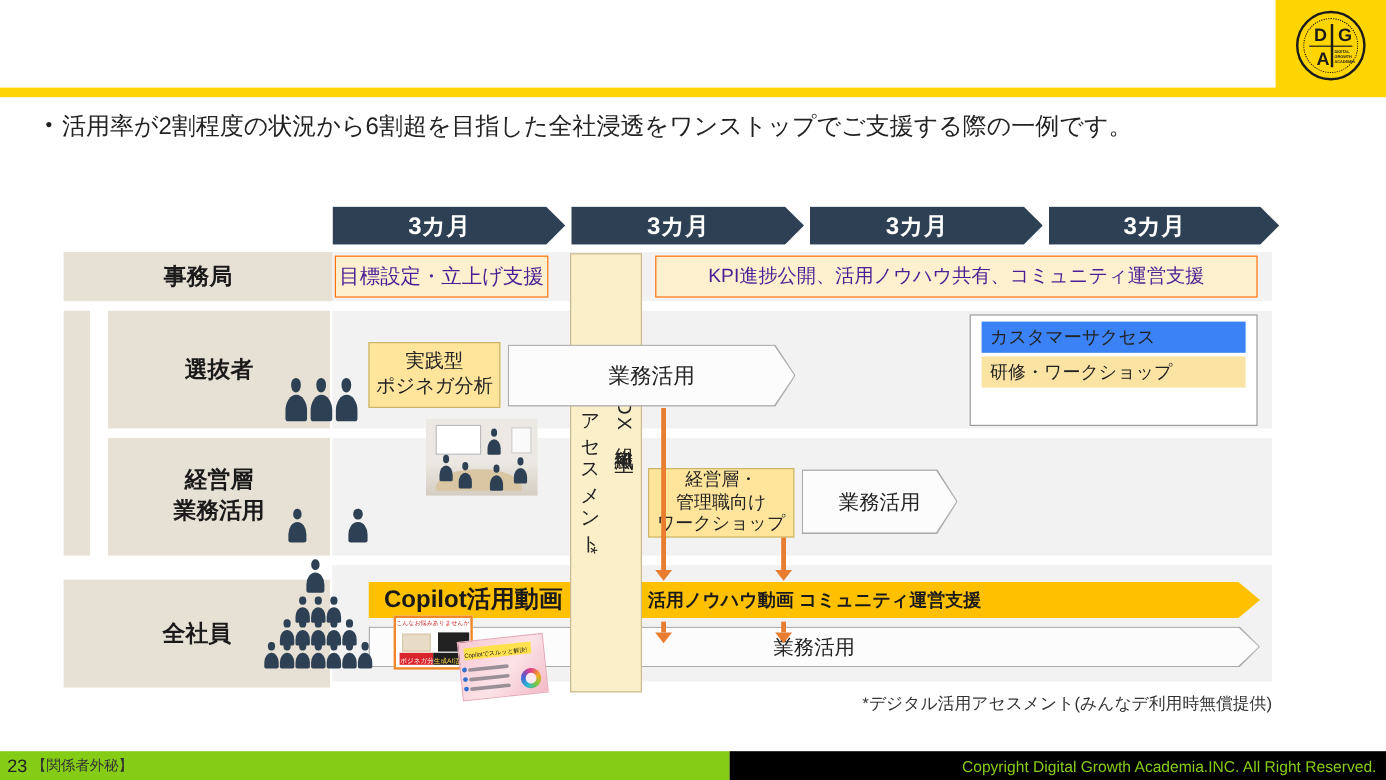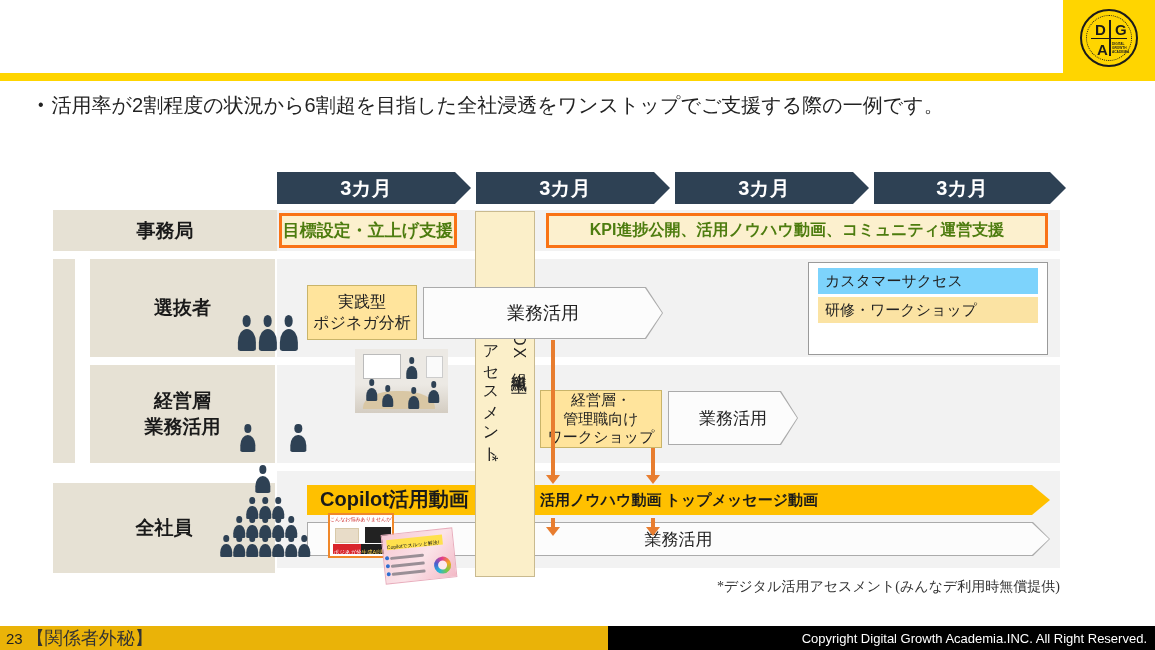--- a/index.html
+++ b/index.html
@@ -27,21 +27,21 @@
   
   .qchev { top:172px; height:32px; background:#2E4154; color:#fff; font-weight:bold; font-size:20px;
     display:flex; align-items:center; justify-content:center; padding-right:16px;
     clip-path:polygon(0 0, calc(100% - 16px) 0, 100% 50%, calc(100% - 16px) 100%, 0 100%); }
 
   
   .lane-gray { left:277px; width:783px; background:#F2F2F2; z-index:1; }
   .beige { background:#E6E1D4; color:#1a1a1a; font-weight:bold; display:flex; align-items:center; justify-content:center; text-align:center; }
 
   
-  .cream-box { background:#FCF0CE; border:3px solid #f97316; color:#4d7c0f; display:flex; align-items:center; justify-content:center; text-align:center; z-index:4;font-weight:bold; }
+  .cream-box { background:#FCF0CE; border:1px solid #f97316; color:#4c1d95; display:flex; align-items:center; justify-content:center; text-align:center; z-index:4; }
   .yellow-box { background:#FFE49C; border:1px solid #C9B469; color:#222; display:flex; align-items:center; justify-content:center; text-align:center; z-index:4; }
   .preline { white-space:pre-line; }
 
   
   .chev-border { background:#ABABAB; clip-path:polygon(0 0, calc(100% - 17px) 0, 100% 50%, calc(100% - 17px) 100%, 0 100%); }
   .chev-inner { position:absolute; inset:1px; background:#FCFCFC;
     clip-path:polygon(0 0, calc(100% - 17px) 0, 100% 50%, calc(100% - 17px) 100%, 0 100%);
     display:flex; align-items:center; justify-content:center; color:#222; }
 
   
@@ -89,29 +89,29 @@
   .t1-tag1 span, .t1-tag2 span { display:inline-block; font-size:10px; transform:scale(.55); transform-origin:0 0; white-space:nowrap; padding:0 1px; }
   .thumb2 { left:383px; top:531px; width:72px; height:50px; background:linear-gradient(135deg,#f7c9d3,#fbe3e8 55%,#f3b9c6); border:1px solid #e7a; border-color:#e9aebd; transform:rotate(-6deg); z-index:7; overflow:hidden; }
   .t2-strip { position:absolute; left:4px; top:5px; width:56px; height:10px; background:#ffe14d; overflow:hidden; }
   .t2-strip span { display:inline-block; font-size:10px; color:#222; transform:scale(.5); transform-origin:0 0; white-space:nowrap; }
   .t2-line { position:absolute; left:6px; height:3px; width:34px; background:#9a8f96; border-radius:2px; }
   .t2-line::before { content:""; position:absolute; left:-5px; top:-1px; width:4px; height:4px; border-radius:50%; background:#2f6fd0; }
   .t2-logo { position:absolute; right:4px; bottom:4px; width:17px; height:17px; border-radius:50%;
     background:conic-gradient(#e23a8e,#f6a623,#7cc843,#26b8d8,#4a5fd0,#e23a8e); }
   .t2-logo::after { content:""; position:absolute; inset:4px; background:#fde9ee; border-radius:50%; }
 
-  .footnote { top:578px; left:0; width:1060px; text-align:right; font-size:14px; color:#333;font-family:Liberation Serif, serif; }
-
-  
-  .footer-yellow { left:0; top:626px; width:608px; height:24px; background:#eab308; display:flex; align-items:center; padding-left:6px; }
+  .footnote { top:578px; left:0; width:1060px; text-align:right; font-size:14px; color:#333; }
+
+  
+  .footer-yellow { left:0; top:626px; width:608px; height:24px; background:#84cc16; display:flex; align-items:center; padding-left:6px; }
   .footer-page { font-size:15px; color:#222; margin-right:4px; }
-  .footer-secret { font-size:18px; color:#333; }
+  .footer-secret { font-size:12px; color:#333; }
   .footer-conf { font-size:17px; color:#555;margin-top:46px; }
   .footer-black { left:608px; top:626px; width:547px; height:24px; background:#000; display:flex; align-items:center; justify-content:flex-end; padding-right:8px; }
-  .footer-copy { font-size:13px; color:#ffffff;text-align:right; }
+  .footer-copy { font-size:13px; color:#84cc16;text-align:right; }
 </style>
 </head>
 <body>
 
 <div id="slide">
 
   <div class="abs title-underline"></div>
   <div class="abs logo-box">
     <div class="logo-circle">
       <div class="logo-ring"></div>
@@ -176,34 +176,34 @@
         <span class="person p-sm"></span>
         <span class="person p-sm"></span>
         <span class="person p-sm"></span>
         <span class="person p-sm"></span>
         <span class="person p-sm"></span>
         <span class="person p-sm"></span>
     </div>
   </div>
 
   <div class="abs cream-box" style="left:279px;top:213px;width:178px;height:35px;font-size:17px;">目標設定・立上げ支援</div>
-  <div class="abs cream-box" style="left:546px;top:213px;width:502px;height:35px;font-size:16px;">KPI進捗公開、活用ノウハウ動画、コミュニティ運営支援</div>
+  <div class="abs cream-box" style="left:546px;top:213px;width:502px;height:35px;font-size:16px;">KPI進捗公開、活用ノウハウ共有、コミュニティ運営支援</div>
 
   <div class="abs vband">
     <div class="vtext preline">DX組織風土
 アセスメント*</div>
   </div>
 
   <div class="abs yellow-box preline" style="left:307px;top:285px;width:110px;height:55px;font-size:16px;line-height:1.3;">実践型
 ポジネガ分析</div>
   <div class="abs chev-border" style="left:423px;top:287px;width:240px;height:52px;z-index:4;">
     <div class="chev-inner" style="font-size:18px;">業務活用</div>
   </div>
   <div class="abs stack-outer">
-    <div class="stack-row" style="top:5px;background:#7dd3fc;">カスタマーサクセス</div>
+    <div class="stack-row" style="top:5px;background:#3b82f6;">カスタマーサクセス</div>
     <div class="stack-row" style="top:34px;background:#FBE3A3;">研修・ワークショップ</div>
   </div>
 
   <div class="abs photo">
     <div class="screen"></div>
     <div class="board"></div>
     <span class="person p-sm pp" style="left:50px;top:8px;"></span>
     <div class="table"></div>
     <span class="person p-sm pp" style="left:10px;top:30px;"></span>
     <span class="person p-sm pp" style="left:26px;top:36px;"></span>
@@ -218,21 +218,21 @@
     <div class="chev-inner" style="font-size:17px;">業務活用</div>
   </div>
 
   <div class="varrow" style="left:551px;top:340px;height:135px;"></div>
   <div class="varrow" style="left:651px;top:448px;height:27px;"></div>
   <div class="varrow" style="left:551px;top:518px;height:9px;"></div>
   <div class="varrow" style="left:651px;top:518px;height:9px;"></div>
 
   <div class="abs orange-band">
     <span class="abs" style="left:13px;top:1px;font-size:20px;font-weight:600;color:#1a1a1a;">Copilot活用動画</span>
-    <span class="abs" style="left:233px;top:6px;font-size:15px;font-weight:600;color:#1a1a1a;">活用ノウハウ動画 トップメッセージ動画</span>
+    <span class="abs" style="left:233px;top:6px;font-size:15px;font-weight:600;color:#1a1a1a;">活用ノウハウ動画 コミュニティ運営支援</span>
   </div>
   <div class="abs chev-border" style="left:307px;top:522px;width:743px;height:34px;z-index:2;">
     <div class="chev-inner" style="font-size:17px;">業務活用</div>
   </div>
 
   <div class="abs thumb1">
     <div class="t1-head">こんなお悩みありませんか?</div>
     <div class="t1-img1"></div>
     <div class="t1-img2"></div>
     <div class="t1-tag1"><span>ポジネガ分析</span></div>

